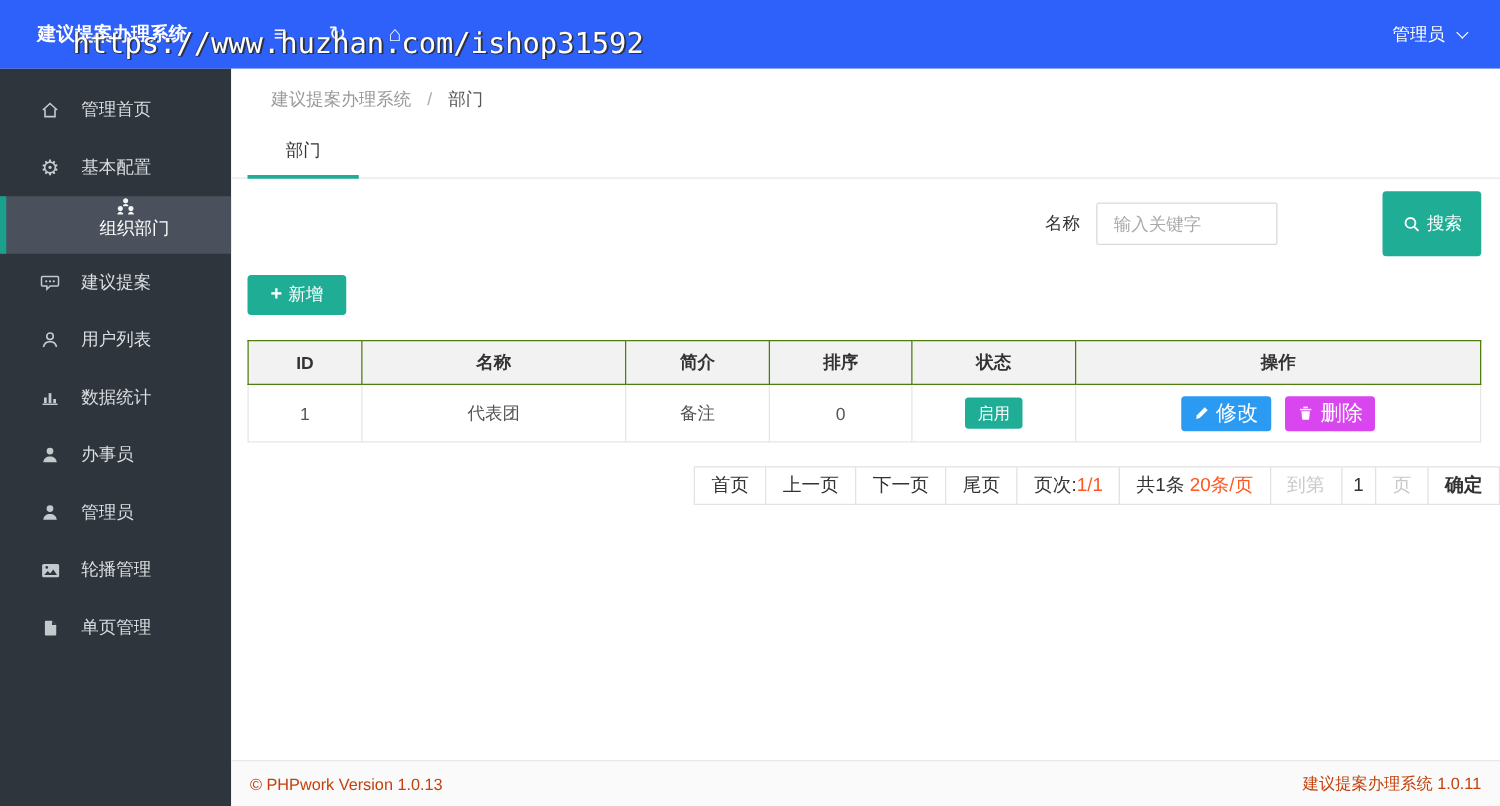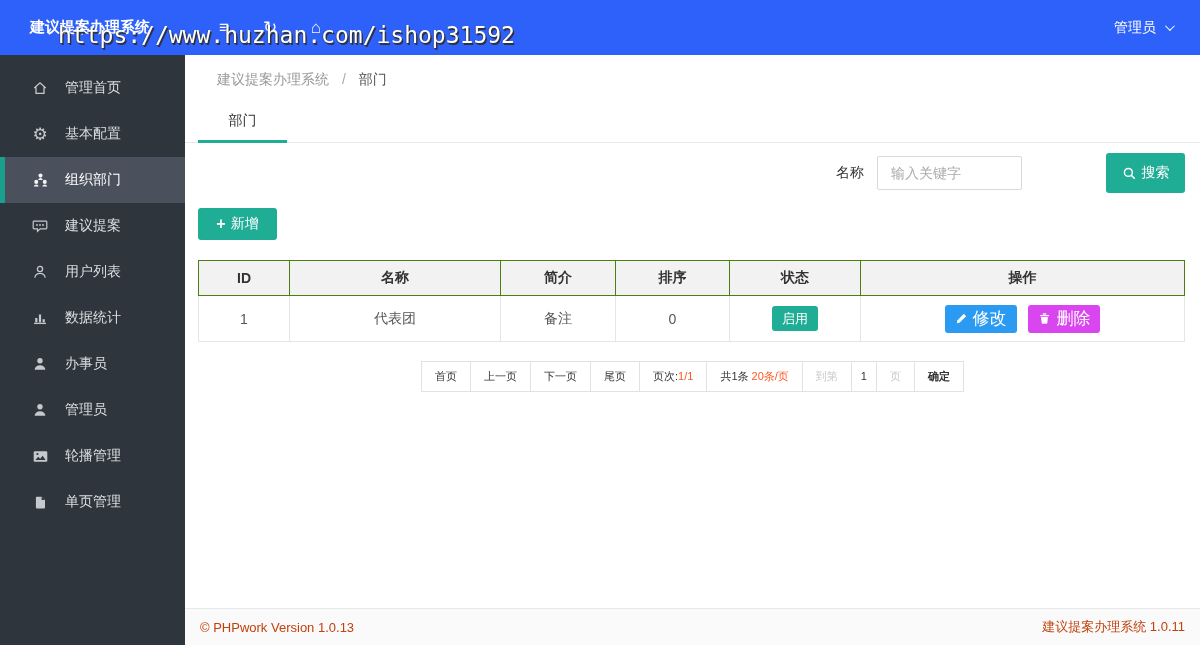--- a/index.html
+++ b/index.html
@@ -40,21 +40,21 @@
   
   .sidebar {
     position:absolute; left:0; top:55px; bottom:0; width:185px;
     background:#2e353c; padding-top:10px;
   }
   .nav-item {
     height:46px; display:flex; align-items:center; padding-left:25px;
     border-left:5px solid transparent; color:#dcdfe2; cursor:pointer; font-size:14px;
   }
   .nav-item .nico { width:20px; margin-right:15px; color:#c3c9cd; display:flex; justify-content:center; align-items:center; font-size:17px; line-height:1; }
-  .nav-item.active { background:#4a515c; border-left-color:#1aa08c; color:#fff; }
+  .nav-item.active { background:#4a515c; border-left-color:#1aa08c; color:#fff;flex-direction:column; }
   .nav-item.active .nico { color:#f2f4f5; }
 
   
   .main { position:absolute; left:185px; top:55px; right:0; bottom:37px; background:#fff; overflow:hidden; }
   .breadcrumb { padding:16px 15px 0 32px; color:#999; font-size:14px; }
   .breadcrumb .sep { margin:0 9px; color:#aaa; }
   .breadcrumb .current { color:#555; }
 
   .tabbar { margin-top:15px; padding-left:13px; border-bottom:1px solid #e8e8e8; }
   .tab {
@@ -69,39 +69,39 @@
   .filter-label { margin-right:13px; color:#333; }
   .filter-input {
     width:145px; height:34px; border:1px solid #d9d9d9; border-radius:2px;
     padding:0 13px; font-size:14px; color:#333; outline:none;
     font-family:"Liberation Sans","DejaVu Sans",sans-serif;
   }
   .filter-input::placeholder { color:#aaa; }
   .btn { border:none; cursor:pointer; color:#fff; border-radius:3px; font-size:14px;
          display:inline-flex; align-items:center; justify-content:center; gap:5px;
          font-family:"Liberation Sans","DejaVu Sans",sans-serif; }
-  .search-btn { margin-left:84px; width:79px; height:40px; background:#1fad96; }
+  .search-btn { margin-left:84px; width:79px; height:52px; background:#1fad96; }
   .add-btn { margin:15px 0 0 13px; width:79px; height:32px; background:#1fad96; }
   .add-plus { font-size:16px; font-weight:bold; line-height:1; }
 
   
   .table-wrap { margin:20px 15px 0 13px; }
   table { width:100%; border-collapse:collapse; table-layout:fixed; font-size:14px; }
   th { background:#f2f2f2; border:1px solid #4d7c0f; height:35px; font-weight:bold; color:#333; text-align:center; }
   td { border:1px solid #e6e6e6; height:46px; text-align:center; color:#555; }
   .status-badge {
     display:inline-block; background:#1fad96; color:#fff; font-size:13px;
     padding:6px 10px; border-radius:3px; line-height:1; cursor:pointer;
   }
   .act-btn { height:28px; padding:0 10px; font-size:17px; margin:0 4px; }
   .edit-btn { background:#2b9af3; }
   .del-btn { background:#d946ef; }
 
   
-  .pagination { margin-top:19px; display:flex; justify-content:center; font-size:11px; color:#333; }
+  .pagination { margin-top:19px; display:flex; justify-content:flex-end; font-size:15px; color:#333; }
   .pcell {
     border:1px solid #e2e2e2; background:#fff; height:31px; line-height:29px;
     padding:0 13px; margin-left:-1px; cursor:pointer; white-space:nowrap;
   }
   .pcell:first-child { margin-left:0; }
   .pcell.static { cursor:default; }
   .pcell.dim { color:#c9c9c9; cursor:default; }
   .pcell.goto-input { padding:0 9px; min-width:22px; text-align:center; }
   .pcell.confirm { font-weight:bold; }
   .red { color:#ff5722; }

